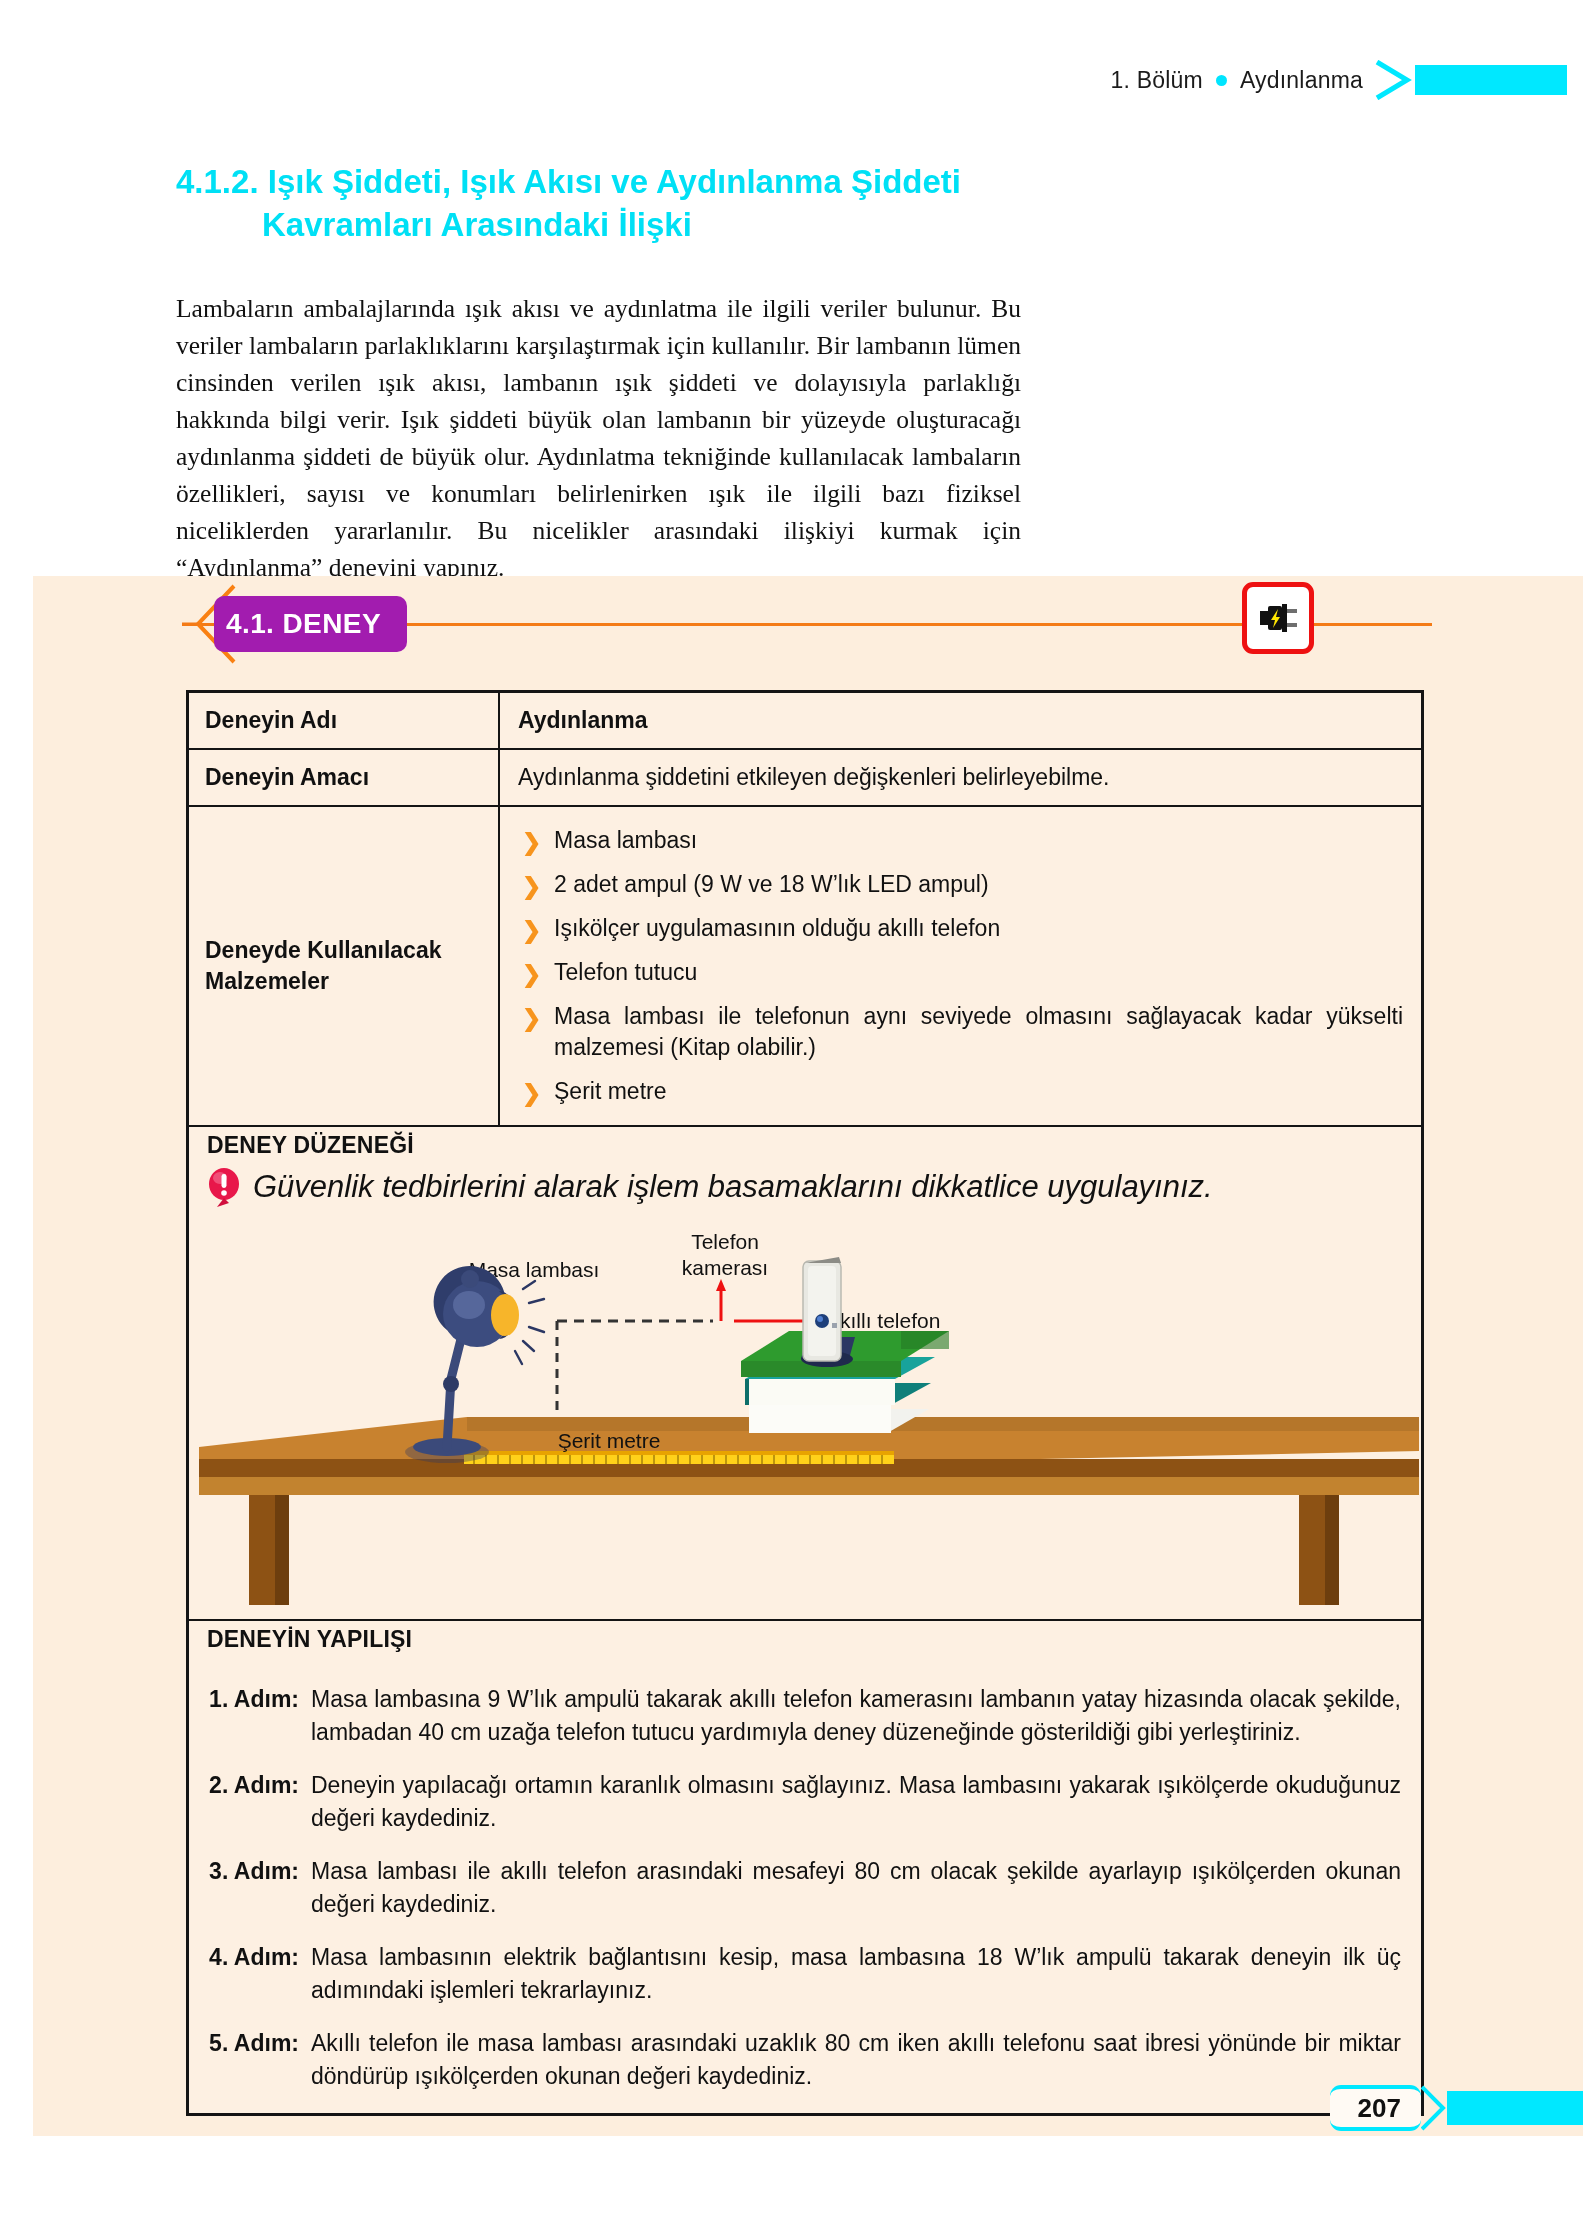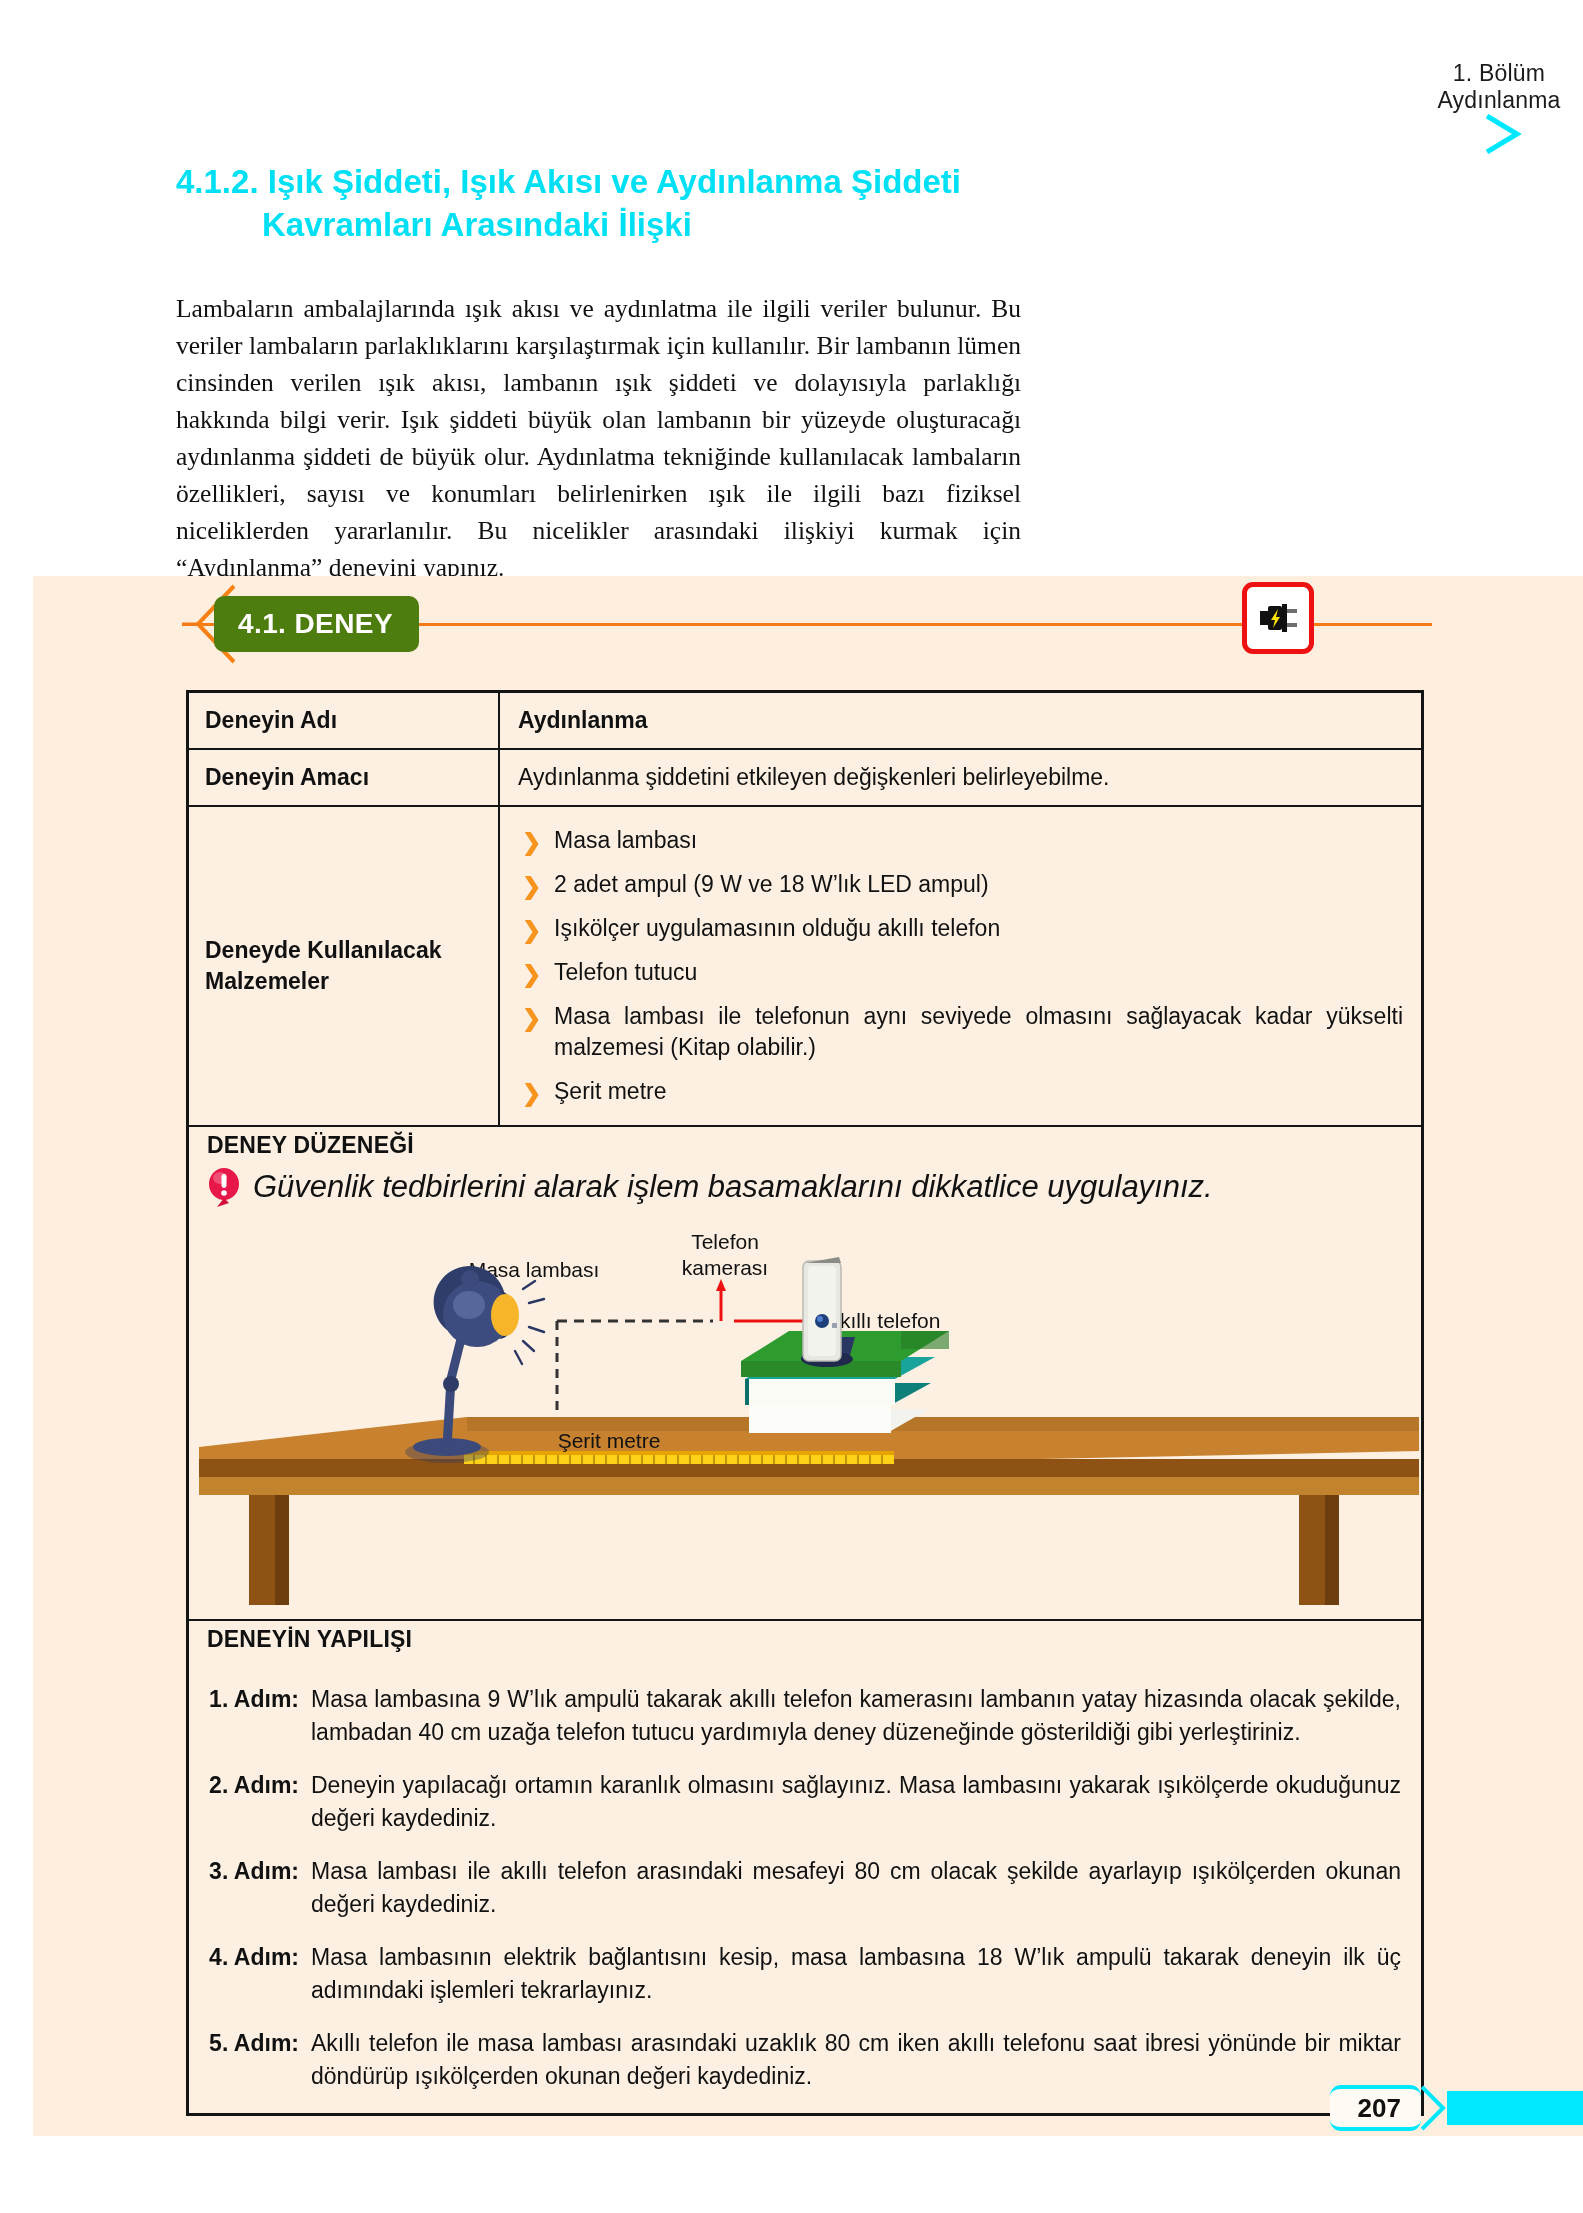--- a/index.html
+++ b/index.html
@@ -16,25 +16,24 @@
     width: 1583px;
     height: 2213px;
     background: #ffffff;
     overflow: hidden;
   }
 
   
   .header-band {
     position: absolute;
     top: 60px;
-    right: 8px;
+    right: 16px;
     display: flex;
     align-items: center;
     height: 40px;
-    flex-direction: column;
   }
   .header-text {
     font-size: 23px;
     color: #1b1b1b;
     letter-spacing: .2px;
     white-space: nowrap;
     font-family: "Liberation Sans", sans-serif;
   }
   .header-dot {
     width: 11px; height: 11px;
@@ -101,22 +100,22 @@
   }
   .deney-rule {
     position: absolute;
     left: 0; right: 0; top: 27px;
     height: 3px; background: #f47b16;
   }
   .deney-tag {
     position: absolute;
     left: 32px; top: 0;
     height: 56px;
-    padding: 0 26px 0 24px;
-    background: #4d7c0f;
+    padding: 0 26px 0 12px;
+    background: #a21caf;
     border-radius: 10px;
     display: flex; align-items: center;
     color: #fff;
     font-size: 28px;
     font-weight: bold;
     letter-spacing: .4px;
     z-index: 3;
   }
   .deney-arrow {
     position: absolute;

